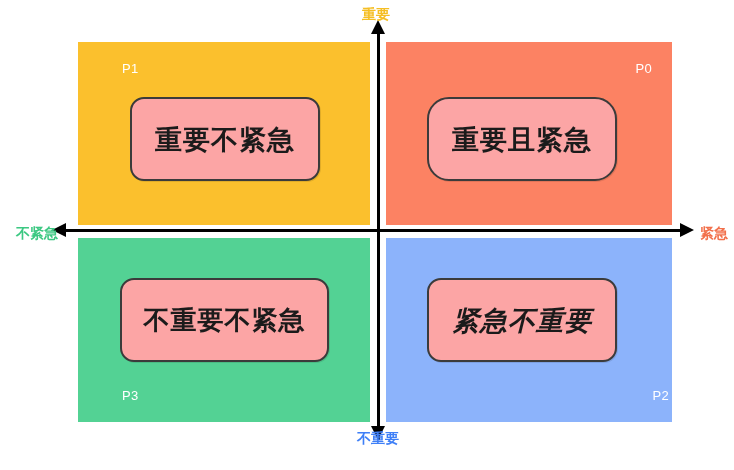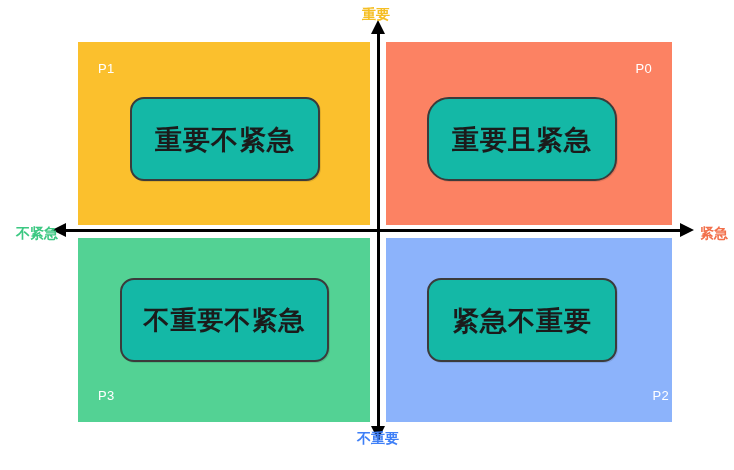--- a/index.html
+++ b/index.html
@@ -30,51 +30,52 @@
 
   
   .p-label {
     position: absolute;
     color: #ffffff;
     font-size: 13px;
     font-weight: 400;
     letter-spacing: 0.3px;
     line-height: 1;
     white-space: nowrap;
+    margin-left: 24px;
   }
   .p-label.tl { left: 20px; top: 20px; }
   .p-label.tr { right: 20px; top: 20px; }
   .p-label.bl { left: 20px; bottom: 20px; text-align: right; }
   .p-label.br { right: 3px; bottom: 20px; }
 
   
   .callout {
     position: absolute;
     box-sizing: border-box;
-    background: #14b8a6;
+    background: #fca5a5;
     border: 2px solid #3b3b3b;
     border-radius: 14px;
     display: flex;
     align-items: center;
     justify-content: center;
     box-shadow: 1px 1px 0 rgba(0,0,0,0.10);
   }
   .callout span {
     font-family: "DejaVu Sans", "Liberation Sans", sans-serif;
     font-size: 27px;
     font-weight: 700;
     color: #1b1b1b;
     letter-spacing: 1px;
     line-height: 1;
     white-space: nowrap;
   }
   .c-p1 { left: 130px; top: 97px;  width: 190px; height: 84px; }
   .c-p0 { left: 427px; top: 97px;  width: 190px; height: 84px; border-radius: 22px; }
   .c-p3 { left: 120px; top: 278px; width: 209px; height: 84px; }
-  .c-p2 { left: 427px; top: 278px; width: 190px; height: 84px; }
+  .c-p2 { left: 427px; top: 278px; width: 190px; height: 84px; font-style: italic; }
   .c-p3 span { font-size: 26px; }
 
   
   .axis-v-line {
     position: absolute;
     left: 377px;
     top: 30px;
     width: 3px;
     height: 410px;
     background: #000000;

